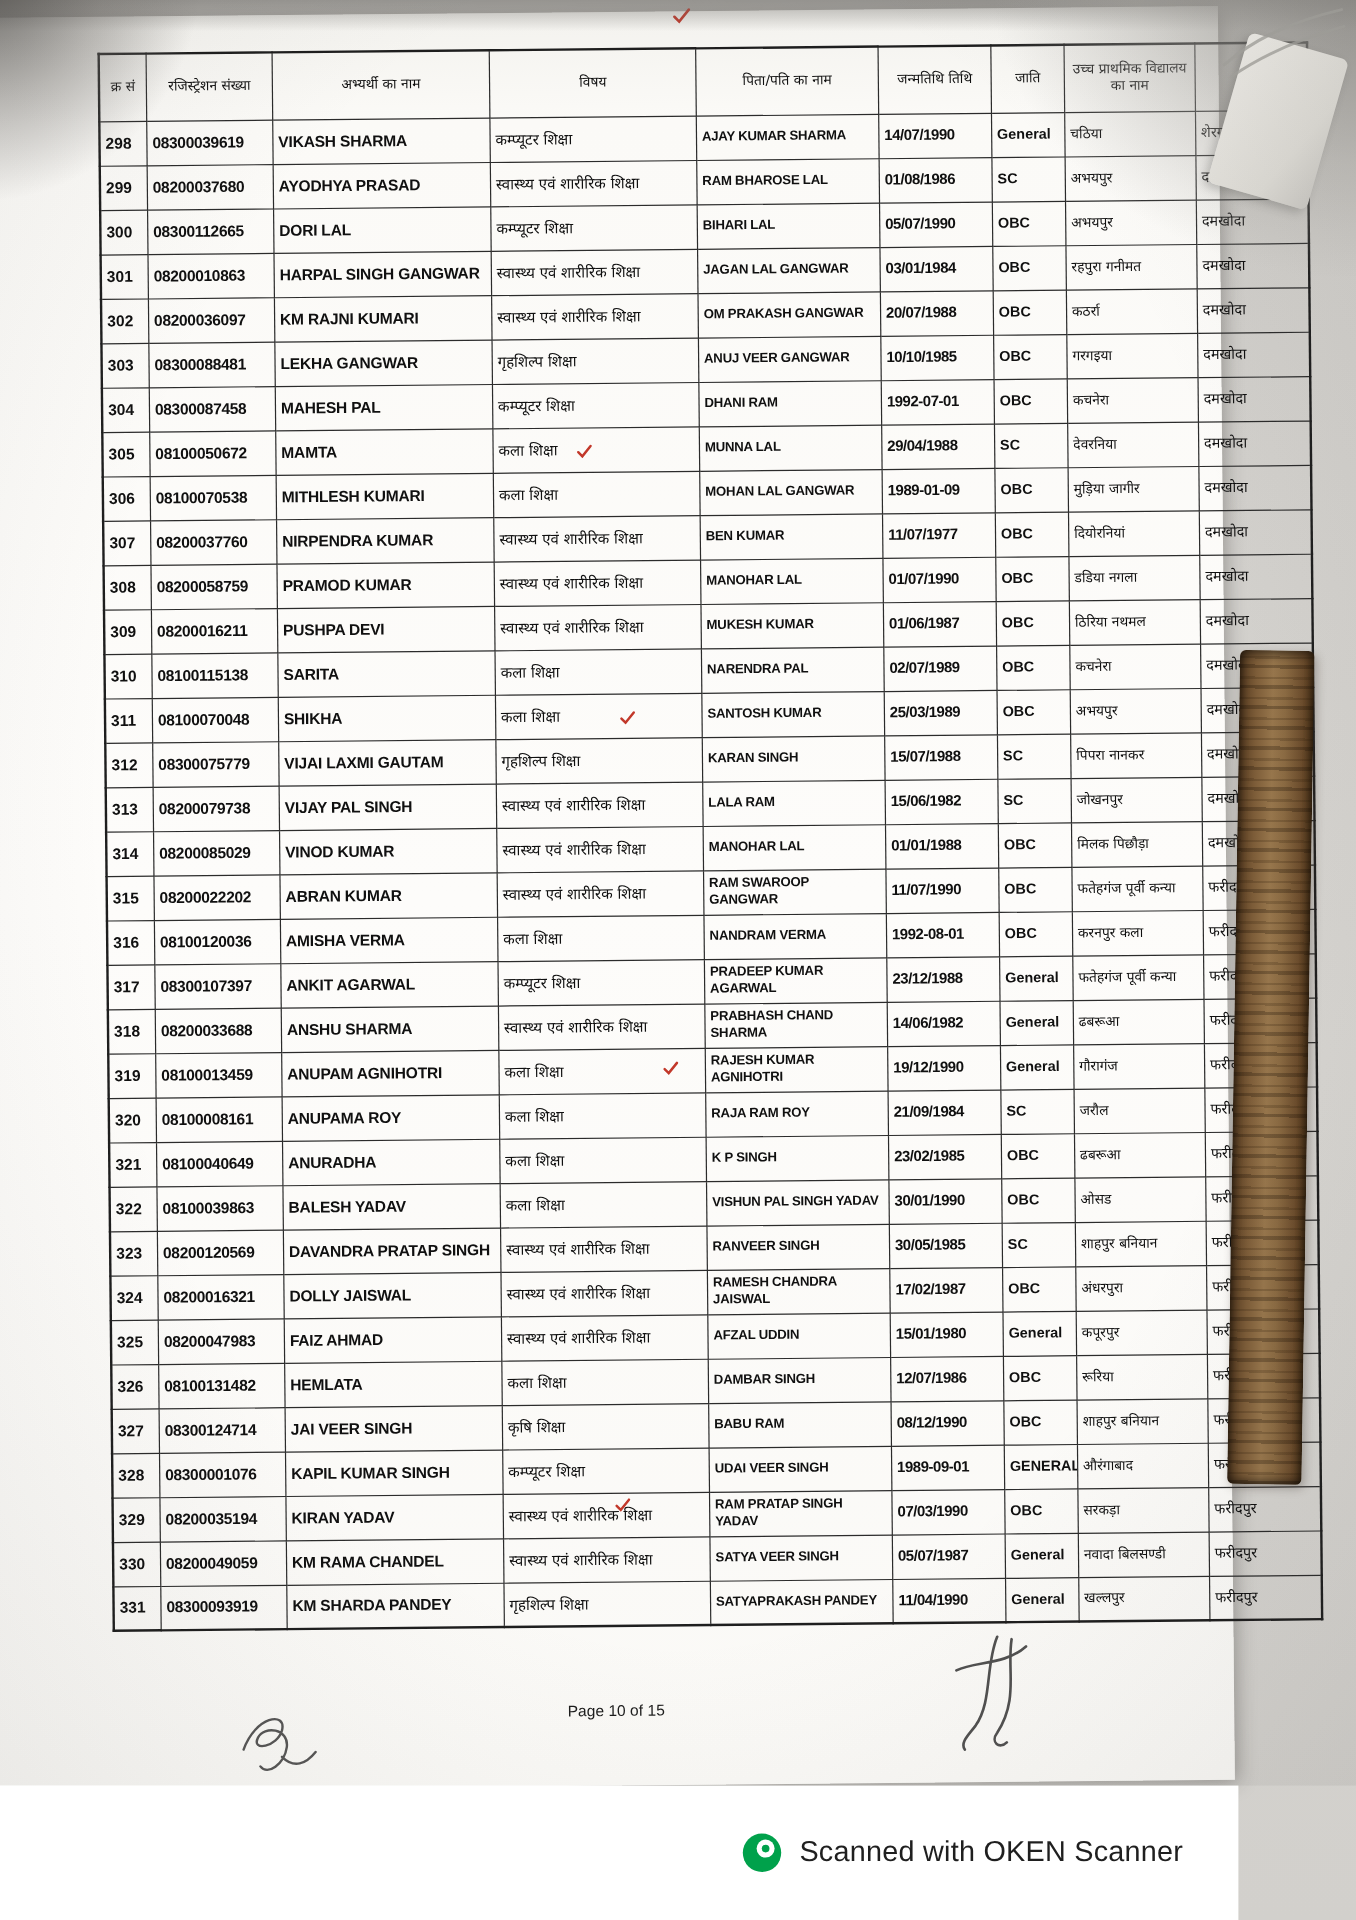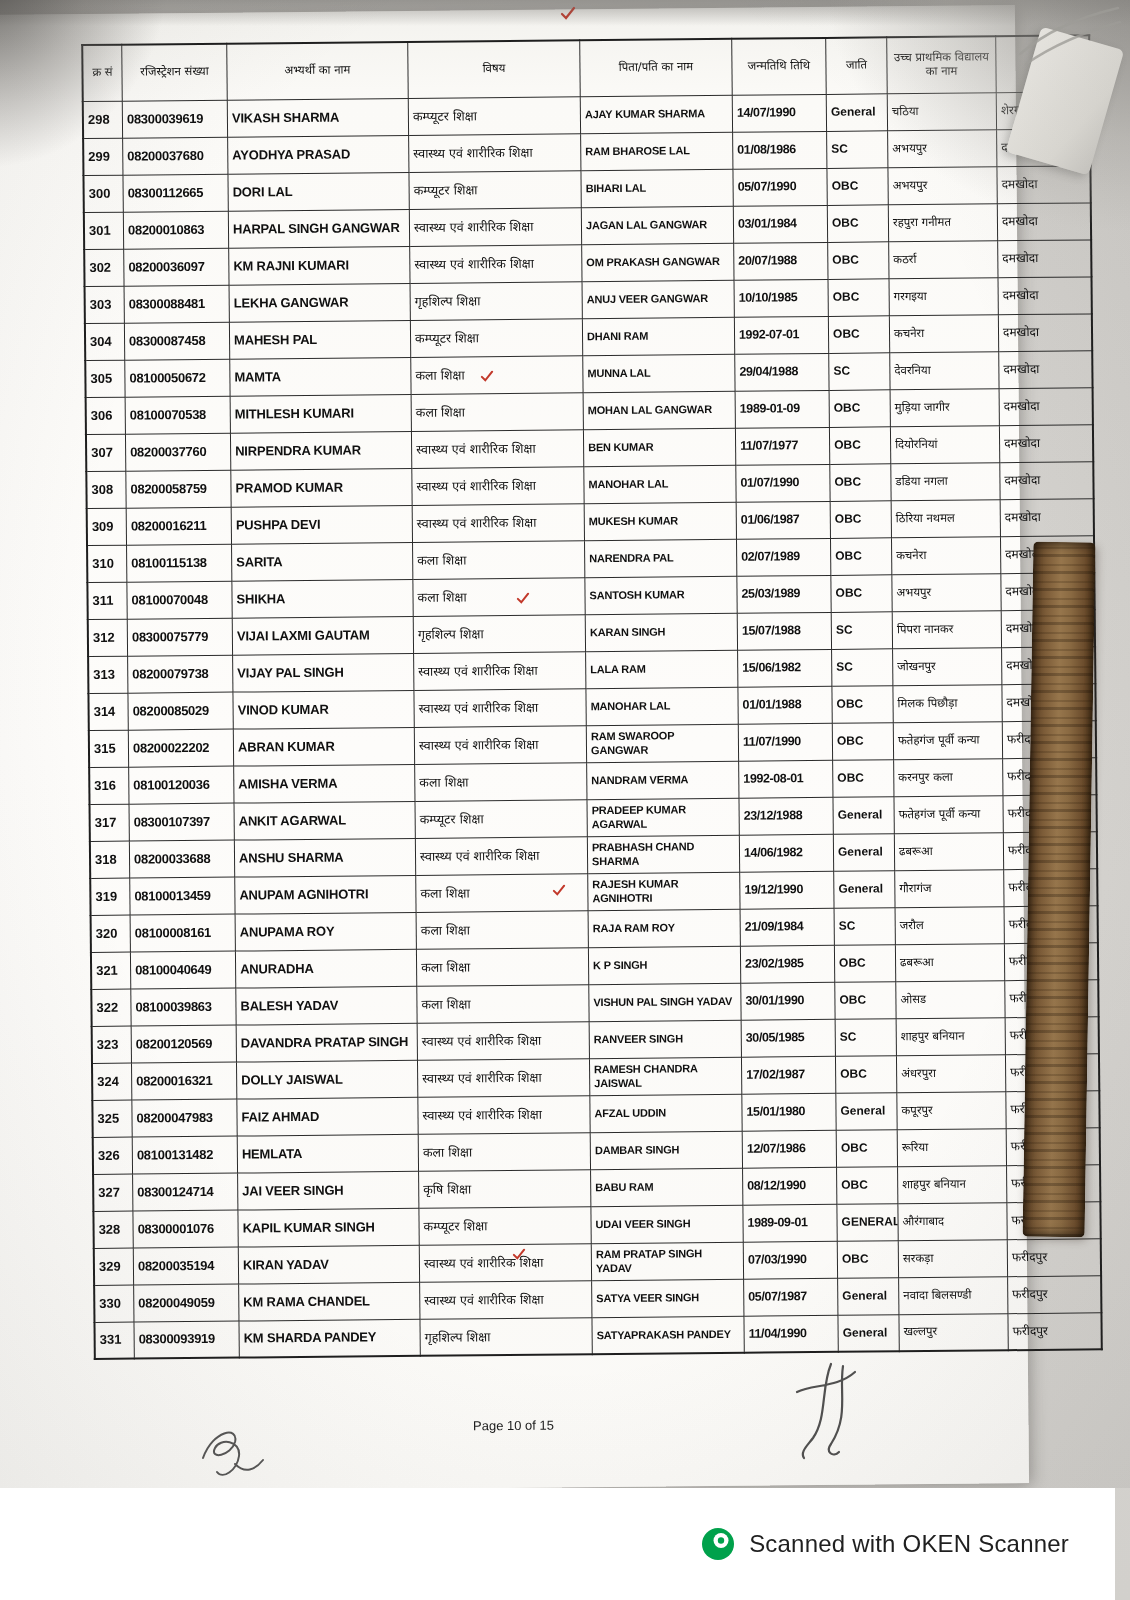--- a/index.html
+++ b/index.html
@@ -75,21 +75,21 @@
 
   .red-tick { position:absolute; pointer-events:none; }
   .signature { position:absolute; pointer-events:none; }
   .pen-shadow { position:absolute; right:6px; top:0; pointer-events:none; }
 
   .vignette { position:absolute; left:0; top:0; width:1130px; height:1488px; pointer-events:none;
     background:radial-gradient(ellipse at 50% 45%, rgba(0,0,0,0) 60%, rgba(60,58,55,.08) 100%); }
 
   
   .scanner-bar {
-    position:absolute; left:0; bottom:0; width:1115px; height:112px; background:#ffffff;
+    position:absolute; left:0; bottom:0; width:1032px; height:112px; background:#ffffff;
     display:flex; align-items:center; justify-content:flex-end; gap:14px;
     padding-right:46px; box-sizing:border-box;
   }
   .scanner-text { font-size:24px; color:#1f1f1f; font-weight:500; letter-spacing:.2px; }
 </style>
 </head>
 <body>
 
 <div class="paper">
   <div class="tbl-wrap">

